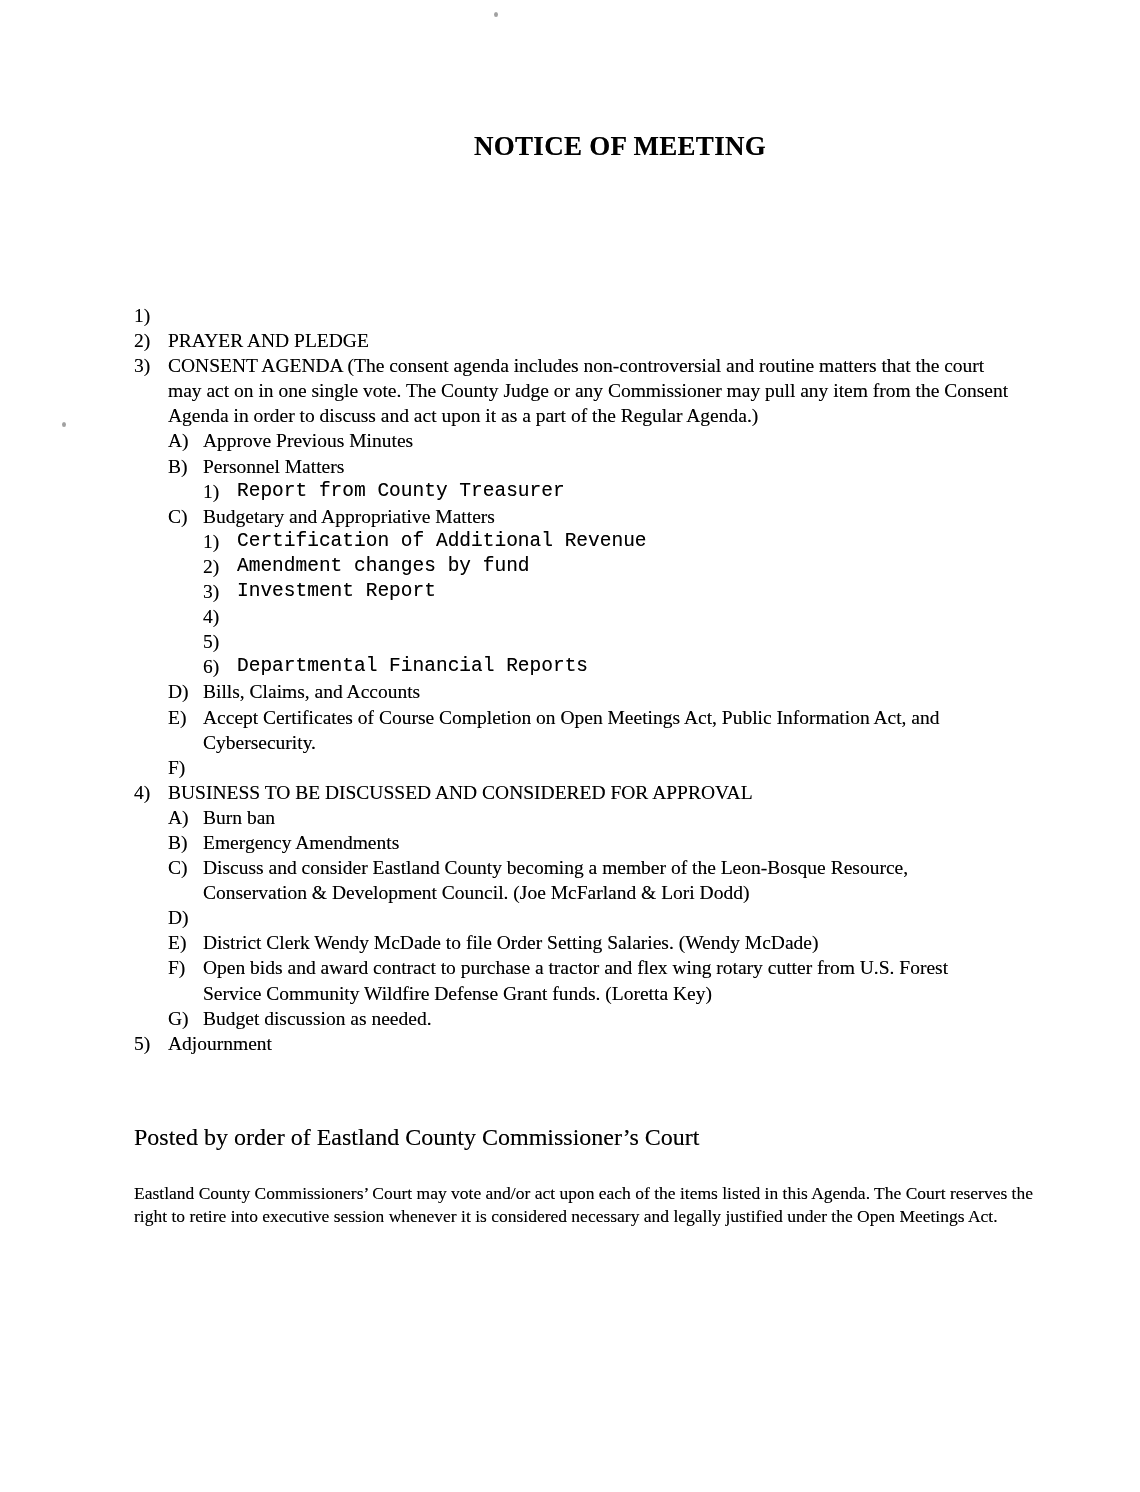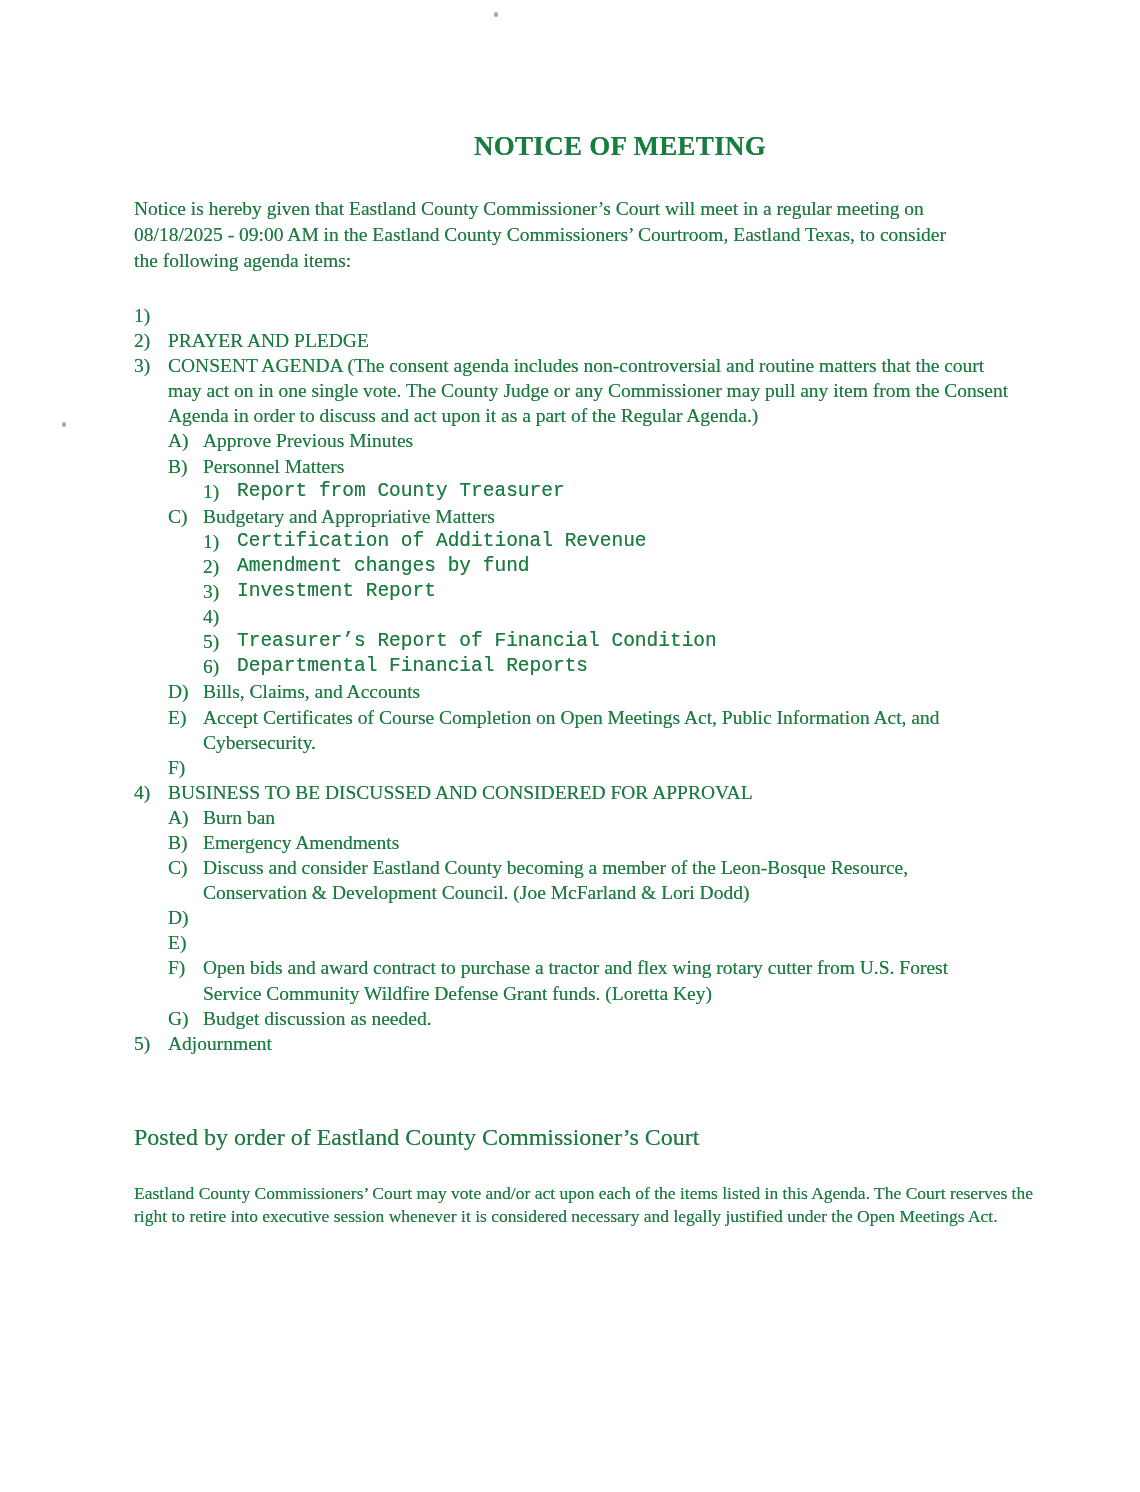--- a/index.html
+++ b/index.html
@@ -2,21 +2,21 @@
 <html><head>
 <meta charset="utf-8">
 <style>
   html, body { margin: 0; padding: 0; background: #ffffff; }
   .page {
     position: relative;
     width: 1140px;
     height: 1368px;
     background: #ffffff;
     font-family: "Liberation Serif", serif;
-    color: #15803d;
+    color: #000000;
     text-shadow: 0 0 0.6px rgba(40,40,40,0.55);
     overflow: hidden;
   }
   .title {
     position: absolute;
     top: 131px;
     left: 0;
     width: 1140px;
     margin: 0;
     text-align: center;
@@ -81,21 +81,20 @@
 </style>
 </head>
 <body>
 
 <div class="page">
   <div class="speck speck-top"></div>
   <div class="speck speck-left"></div>
 
   <h1 class="title">NOTICE OF MEETING</h1>
 
-  <p class="intro">Notice is hereby given that Eastland County Commissioner’s Court will meet in a regular meeting on 08/18/2025 - 09:00 AM in the Eastland County Commissioners’ Courtroom, Eastland Texas, to consider the following agenda items:</p>
 
   <div class="agenda">
     <div class="item lvl1">
       <span class="marker">1)</span>
     </div>
     <div class="item lvl1">
       <span class="marker">2)</span>
       <span class="text">PRAYER AND PLEDGE</span>
     </div>
     <div class="item lvl1">
@@ -128,21 +127,20 @@
     </div>
     <div class="item lvl3">
       <span class="marker">3)</span>
       <span class="text">Investment Report</span>
     </div>
     <div class="item lvl3">
       <span class="marker">4)</span>
     </div>
     <div class="item lvl3">
       <span class="marker">5)</span>
-      <span class="text">Treasurer’s Report of Financial Condition</span>
     </div>
     <div class="item lvl3">
       <span class="marker">6)</span>
       <span class="text">Departmental Financial Reports</span>
     </div>
     <div class="item lvl2">
       <span class="marker">D)</span>
       <span class="text">Bills, Claims, and Accounts</span>
     </div>
     <div class="item lvl2">
@@ -166,20 +164,21 @@
     </div>
     <div class="item lvl2">
       <span class="marker">C)</span>
       <span class="text">Discuss and consider Eastland County becoming a member of the Leon-Bosque Resource, Conservation &amp; Development Council. (Joe McFarland &amp; Lori Dodd)</span>
     </div>
     <div class="item lvl2">
       <span class="marker">D)</span>
     </div>
     <div class="item lvl2">
       <span class="marker">E)</span>
+      <span class="text">District Clerk Wendy McDade to file Order Setting Salaries. (Wendy McDade)</span>
     </div>
     <div class="item lvl2">
       <span class="marker">F)</span>
       <span class="text">Open bids and award contract to purchase a tractor and flex wing rotary cutter from U.S. Forest Service Community Wildfire Defense Grant funds. (Loretta Key)</span>
     </div>
     <div class="item lvl2">
       <span class="marker">G)</span>
       <span class="text">Budget discussion as needed.</span>
     </div>
     <div class="item lvl1">

